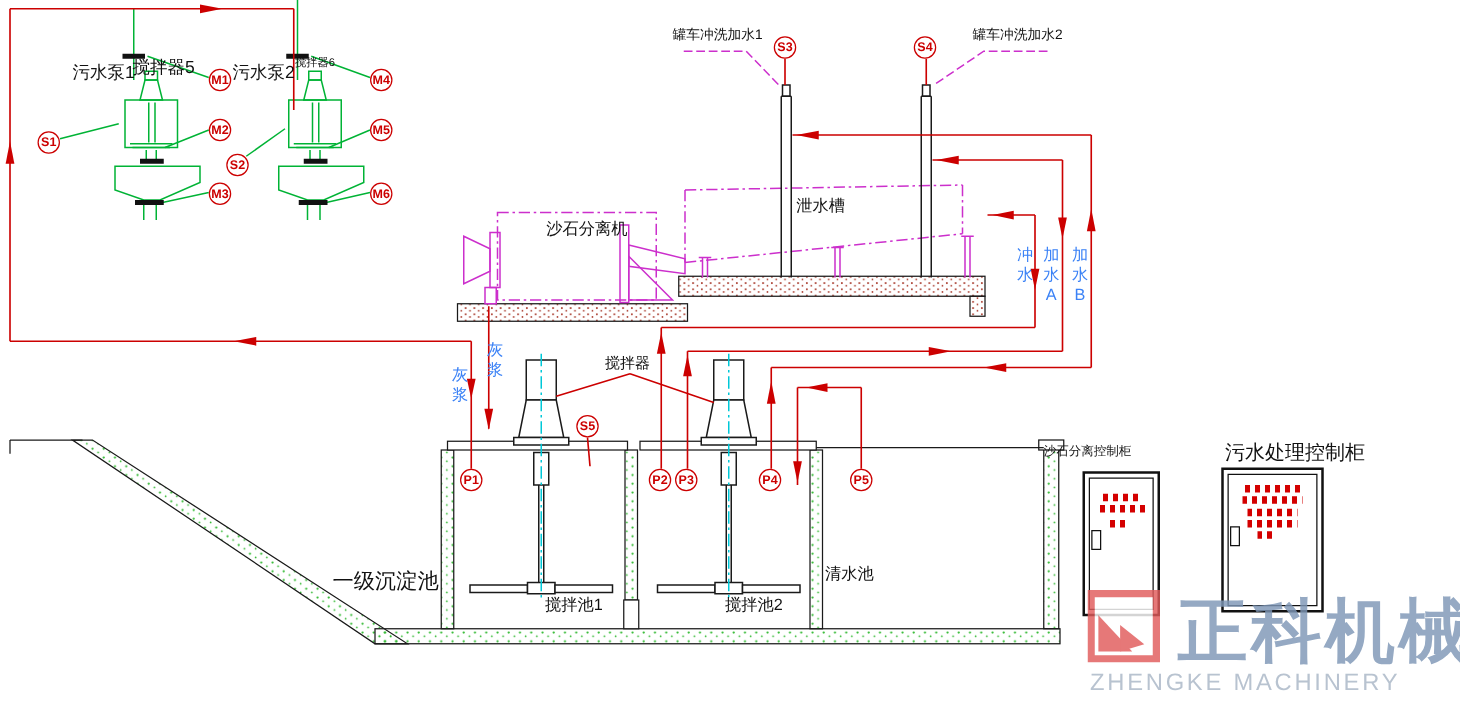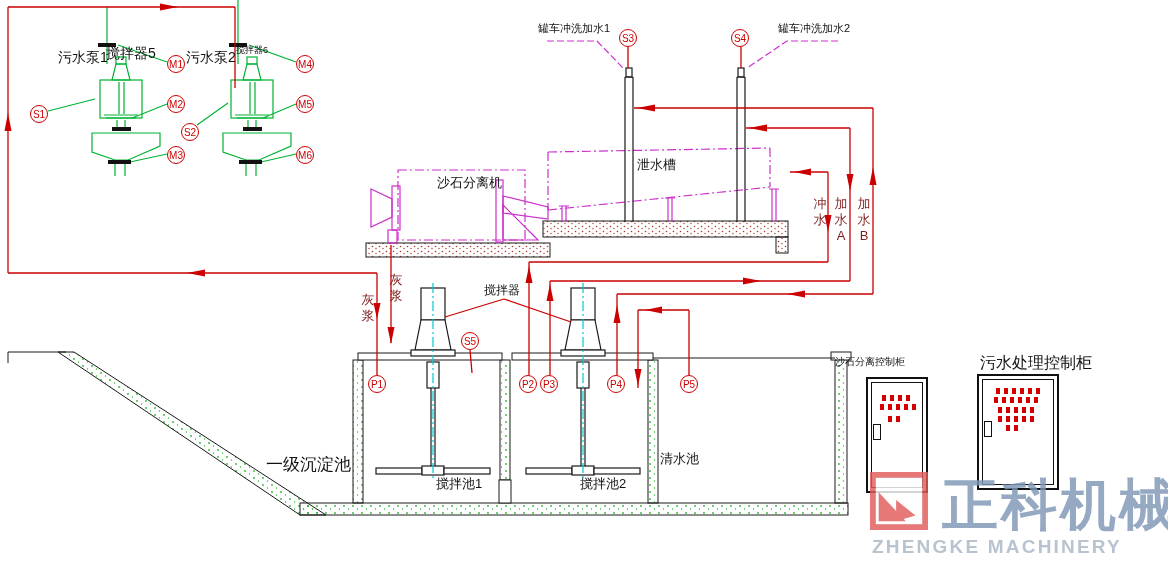--- a/index.html
+++ b/index.html
@@ -1,32 +1,32 @@
 <!DOCTYPE html>
 <html><head>
 <meta charset="utf-8">
 <style>
   html,body{margin:0;padding:0;background:#fff}
   .canvas{position:relative;width:1168px;height:565px;background:#fff;overflow:hidden;
           font-family:"Liberation Sans","DejaVu Sans",sans-serif;}
   .canvas svg{position:absolute;left:0;top:0}
   .lbl{position:absolute;color:#111;white-space:nowrap;z-index:4;line-height:1.1}
-  .vlbl{position:absolute;width:16px;color:#7f1d1d;word-break:break-all;text-align:center;
+  .vlbl{position:absolute;width:16px;color:#3b82f6;word-break:break-all;text-align:center;
         font-size:13px;line-height:16px;z-index:4}
   .tag{position:absolute;width:18px;height:18px;border:1.3px solid #cc0000;border-radius:50%;
        color:#cc0000;font-size:10px;display:flex;align-items:center;justify-content:center;
-       background:transparent;box-sizing:border-box;z-index:5;font-weight:normal}
+       background:transparent;box-sizing:border-box;z-index:5;font-weight:bold}
   .cab{position:absolute;border:2px solid #111;background:#fff;z-index:3}
   .cab-inner{position:absolute;inset:3px;border:1px solid #111}
   .cab-handle{position:absolute;left:5px;top:45px;width:6px;height:14px;border:1px solid #111}
   .lamps{position:absolute;height:6px;background:repeating-linear-gradient(90deg,#d40000 0 4px,transparent 4px 8px)}
   .logo{position:absolute;left:870px;top:472px;width:296px;height:92px;opacity:.82;z-index:6}
   .logo-cn{position:absolute;left:72px;top:-4px;font-size:56px;font-weight:bold;
            color:#7e97b6;letter-spacing:3px;white-space:nowrap}
-  .logo-en{position:absolute;left:2px;top:64px;font-size:19px;font-weight:bold;
+  .logo-en{position:absolute;left:2px;top:64px;font-size:19px;font-weight:normal;
            color:#a9b6c6;letter-spacing:2.2px;white-space:nowrap}
   .logo-mark{position:absolute;left:4px;top:4px;width:58px;height:58px}
 </style>
 </head>
 <body>
 
 <div class="canvas">
 
 <svg width="1168" height="565" viewBox="0 0 1168 565">
   <defs>

